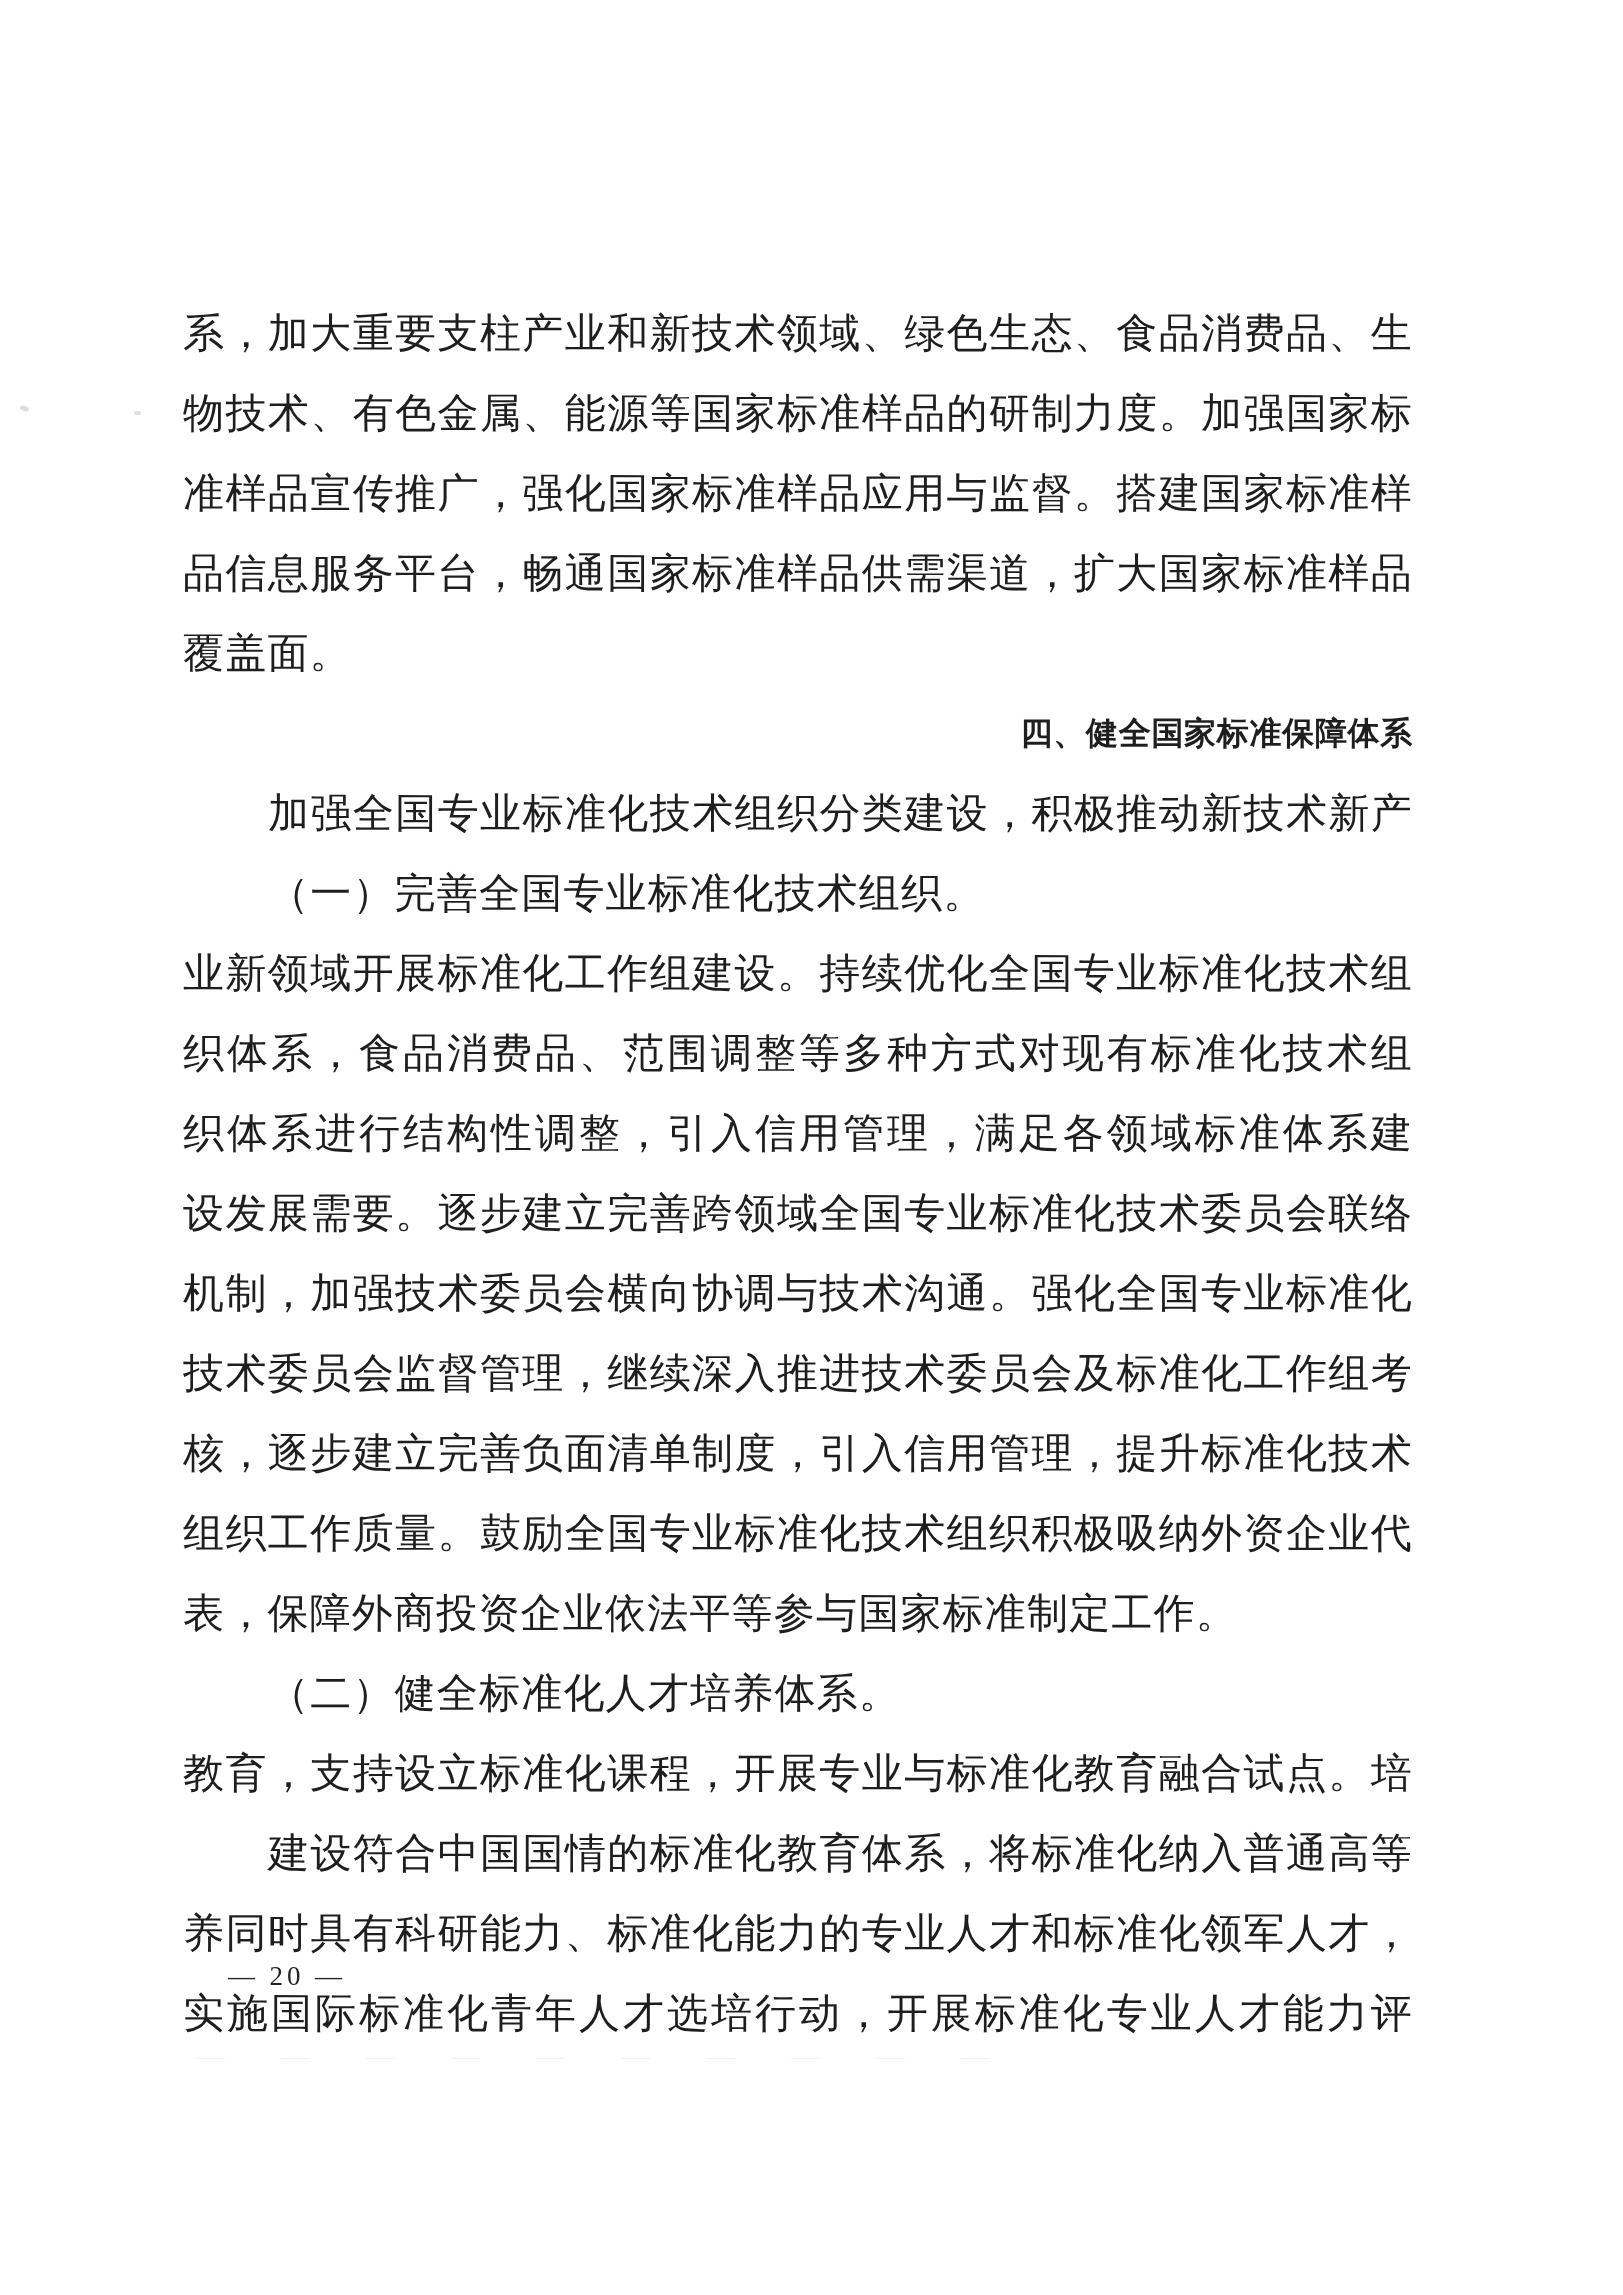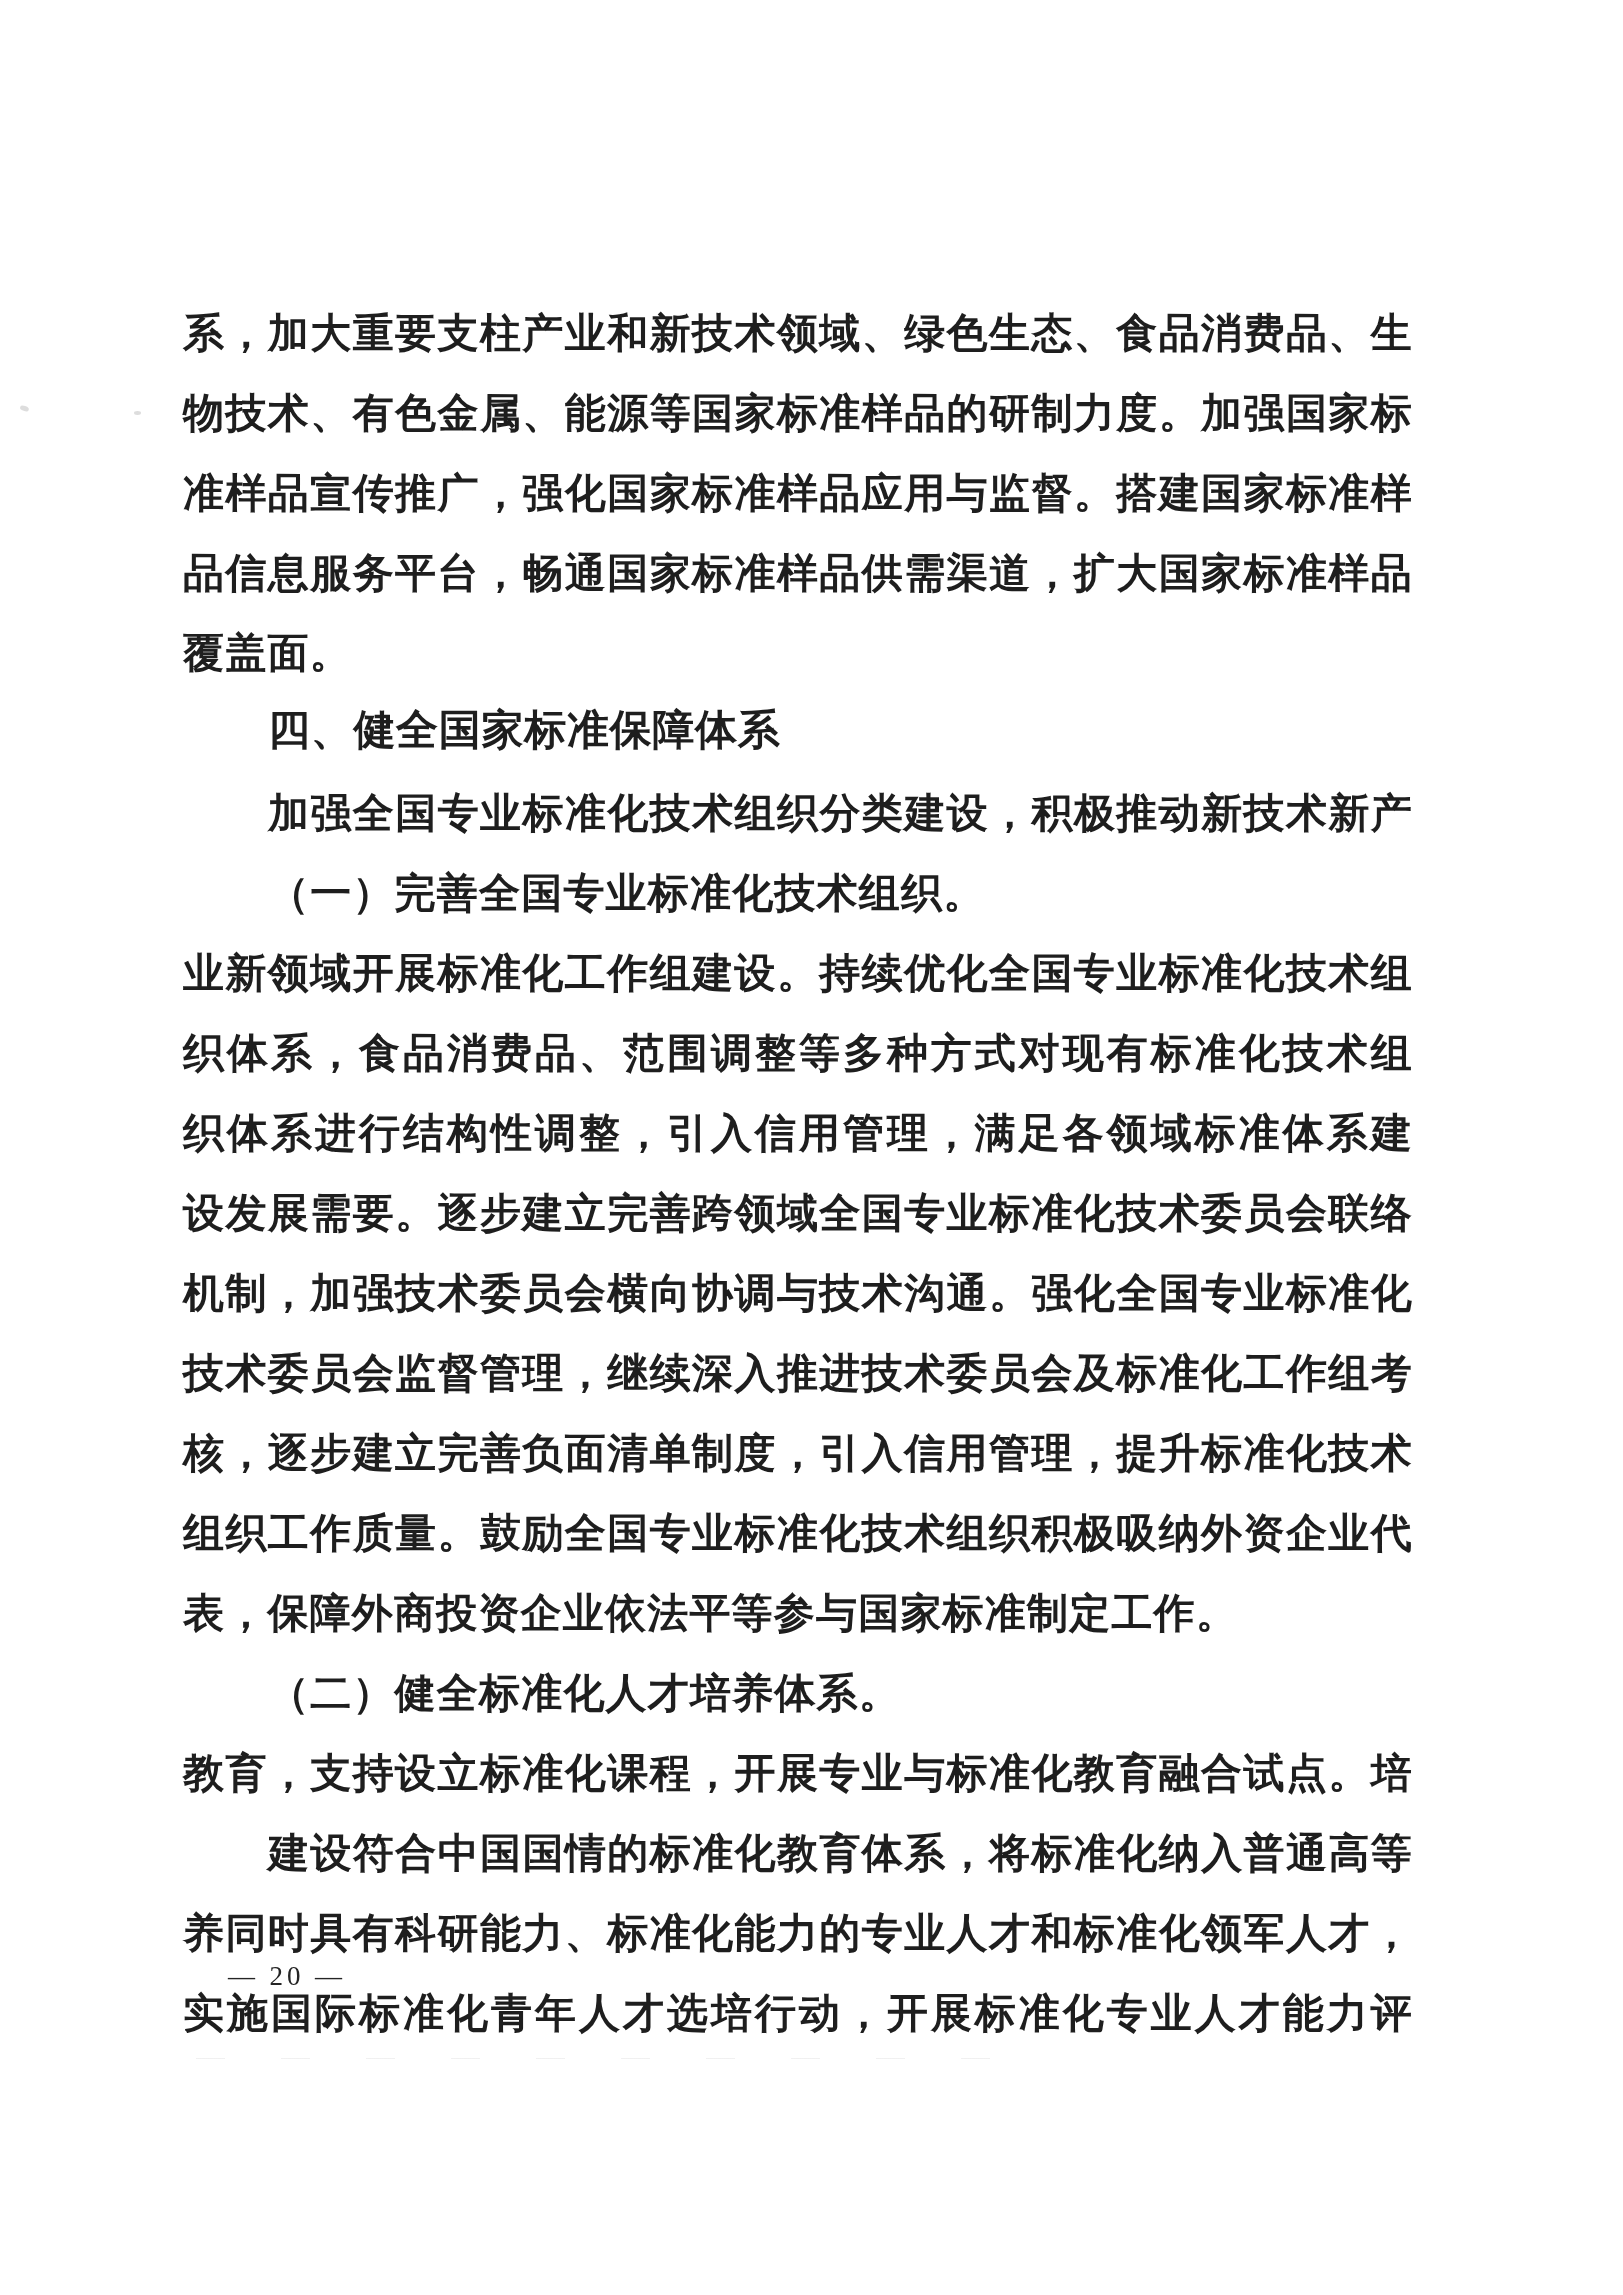--- a/index.html
+++ b/index.html
@@ -21,36 +21,36 @@
     width: 1230px;
     color: #1e1e1e;
     font-family: "Liberation Serif", serif;
     font-size: 41px;
     letter-spacing: 1.2px;
   }
   .line {
     height: 80px;
     line-height: 80px;
     white-space: nowrap;
-    font-weight: bold;
   }
   .full {
     white-space: normal;
     text-align: justify;
     text-align-last: justify;
     text-justify: inter-character;
   }
   .indent {
     text-indent: 85px;
   }
   .heading {
-    font-family: Liberation Mono, monospace;
+    font-family: Liberation Sans, sans-serif;
     font-weight: 700;
-    font-size: 42px;
+    font-size: 32px;
     letter-spacing: 0.7px;
+    text-align: right;
   }
   .footer {
     position: absolute;
     left: 228px;
     top: 1955px;
     height: 43px;
     line-height: 43px;
     font-size: 27px;
     letter-spacing: 3.9px;
     color: #242424;

